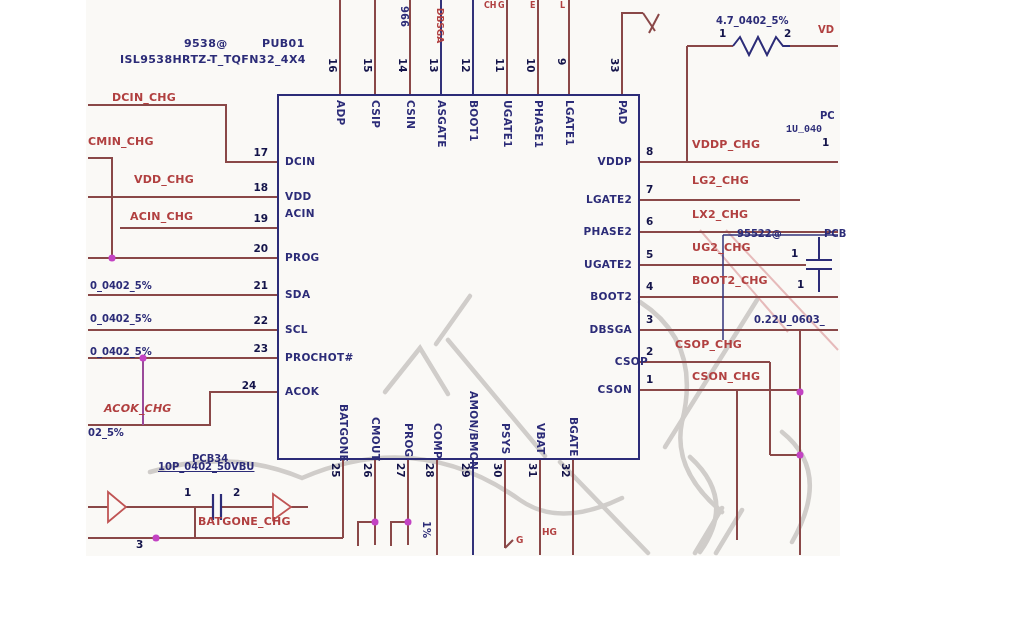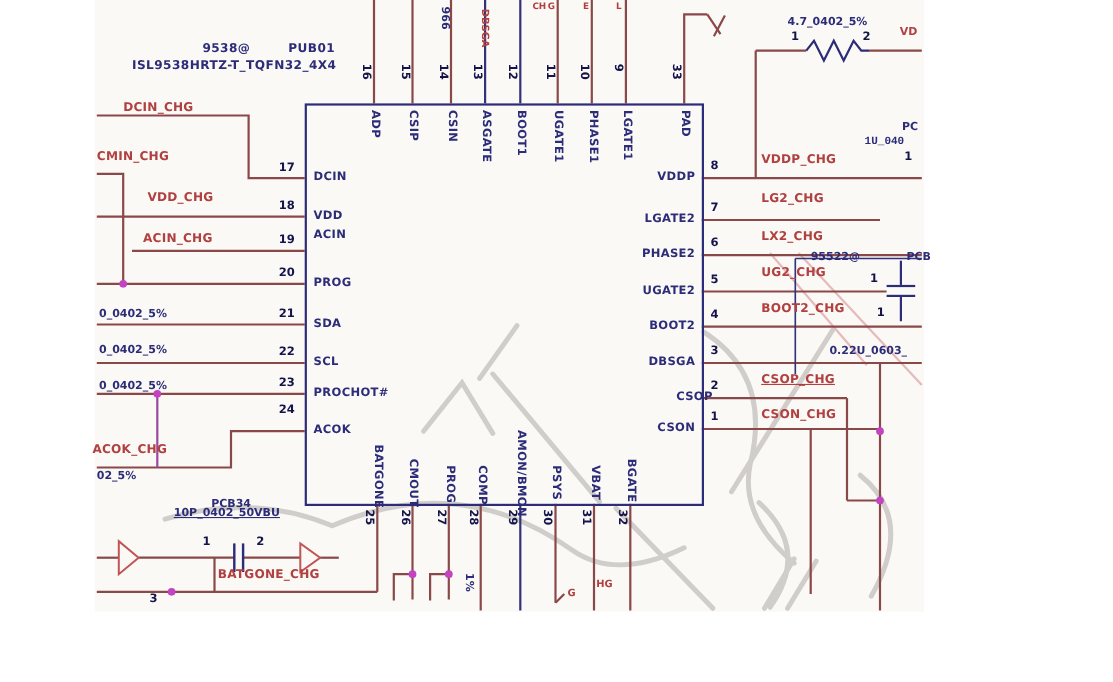--- a/index.html
+++ b/index.html
@@ -152,21 +152,21 @@
       <div class="txt pnum r-align" style="left: 230px; top: 213px; width: 38px;">19</div>
       <div class="txt pname" style="left: 285px; top: 208px;">ACIN</div>
       <div class="txt pnum r-align" style="left: 230px; top: 243px; width: 38px;">20</div>
       <div class="txt pname" style="left: 285px; top: 252px;">PROG</div>
       <div class="txt pnum r-align" style="left: 230px; top: 280px; width: 38px;">21</div>
       <div class="txt pname" style="left: 285px; top: 289px;">SDA</div>
       <div class="txt pnum r-align" style="left: 230px; top: 315px; width: 38px;">22</div>
       <div class="txt pname" style="left: 285px; top: 324px;">SCL</div>
       <div class="txt pnum r-align" style="left: 230px; top: 343px; width: 38px;">23</div>
       <div class="txt pname" style="left: 285px; top: 352px;">PROCHOT#</div>
-      <div class="txt pnum r-align" style="left: 230px; top: 367px; width: 38px;">24</div>
+      <div class="txt pnum r-align" style="left: 230px; top: 380px; width: 38px; text-align: center;">24</div>
       <div class="txt pname" style="left: 285px; top: 386px;">ACOK</div>
       <div class="txt pnum" style="left: 646px; top: 146px;">8</div>
       <div class="txt pname r-align" style="left: 520px; top: 156px; width: 112px;">VDDP</div>
       <div class="txt pnum" style="left: 646px; top: 184px;">7</div>
       <div class="txt pname r-align" style="left: 520px; top: 194px; width: 112px;">LGATE2</div>
       <div class="txt pnum" style="left: 646px; top: 216px;">6</div>
       <div class="txt pname r-align" style="left: 520px; top: 226px; width: 112px;">PHASE2</div>
       <div class="txt pnum" style="left: 646px; top: 249px;">5</div>
       <div class="txt pname r-align" style="left: 520px; top: 259px; width: 112px;">UGATE2</div>
       <div class="txt pnum" style="left: 646px; top: 281px;">4</div>
@@ -208,28 +208,28 @@
       <div class="txt pnum rot" style="left: 503px; top: 463px;">30</div>
       <div class="txt pname rot" style="left: 511px; top: 422.8px;">PSYS</div>
       <div class="txt pnum rot" style="left: 538px; top: 463px;">31</div>
       <div class="txt pname rot" style="left: 546px; top: 422.8px;">VBAT</div>
       <div class="txt pnum rot" style="left: 571px; top: 463px;">32</div>
       <div class="txt pname rot" style="left: 579px; top: 416.5px;">BGATE</div>
       <div class="txt net" style="left: 112px; top: 92px;">DCIN_CHG</div>
       <div class="txt net" style="left: 88px; top: 136px;">CMIN_CHG</div>
       <div class="txt net" style="left: 134px; top: 174px;">VDD_CHG</div>
       <div class="txt net" style="left: 130px; top: 211px;">ACIN_CHG</div>
-      <div class="txt net" style="left: 84px; top: 403px;">ACOK_CHG</div>
+      <div class="txt net" style="left: 104px; top: 403px; font-style: italic;">ACOK_CHG</div>
       <div class="txt net" style="left: 198px; top: 516px;">BATGONE_CHG</div>
       <div class="txt net" style="left: 692px; top: 139px;">VDDP_CHG</div>
       <div class="txt net" style="left: 692px; top: 175px;">LG2_CHG</div>
       <div class="txt net" style="left: 692px; top: 209px;">LX2_CHG</div>
       <div class="txt net" style="left: 692px; top: 242px;">UG2_CHG</div>
       <div class="txt net" style="left: 692px; top: 275px;">BOOT2_CHG</div>
-      <div class="txt net" style="left: 692px; top: 339px; text-decoration: underline;">CSOP_CHG</div>
+      <div class="txt net" style="left: 675px; top: 339px;">CSOP_CHG</div>
       <div class="txt net" style="left: 692px; top: 371px;">CSON_CHG</div>
       <div class="txt comp" style="left: 90px; top: 280px;">0_0402_5%</div>
       <div class="txt comp" style="left: 90px; top: 313px;">0_0402_5%</div>
       <div class="txt comp" style="left: 90px; top: 346px;">0_0402_5%</div>
       <div class="txt comp" style="left: 88px; top: 427px;">02_5%</div>
       <div class="txt comp" style="left: 192px; top: 453px;">PCB34</div>
       <div class="txt comp" style="left: 158px; top: 461px; text-decoration: underline;">10P_0402_50VBU</div>
       <div class="txt comp" style="left: 716px; top: 15px;">4.7_0402_5%</div>
       <div class="txt comp" style="left: 737px; top: 228px;">95522@</div>
       <div class="txt comp" style="left: 824px; top: 228px; text-align: right;">PCB</div>

